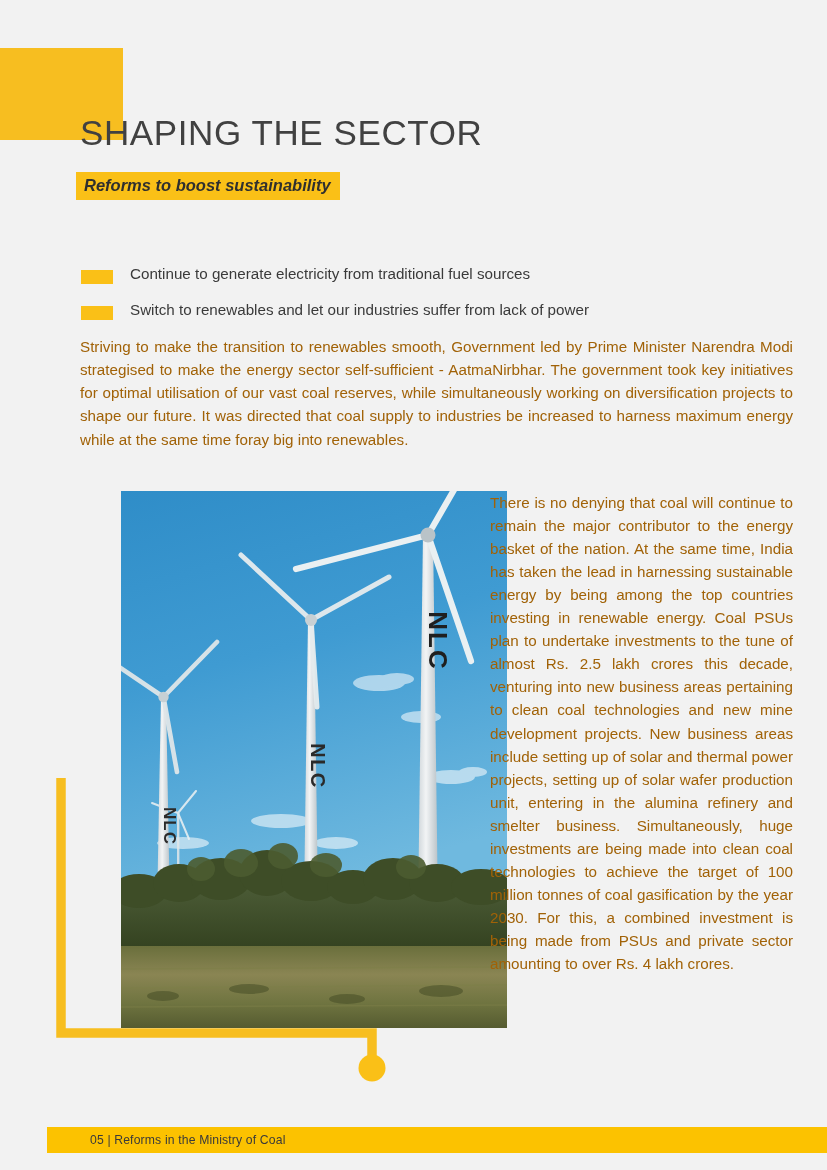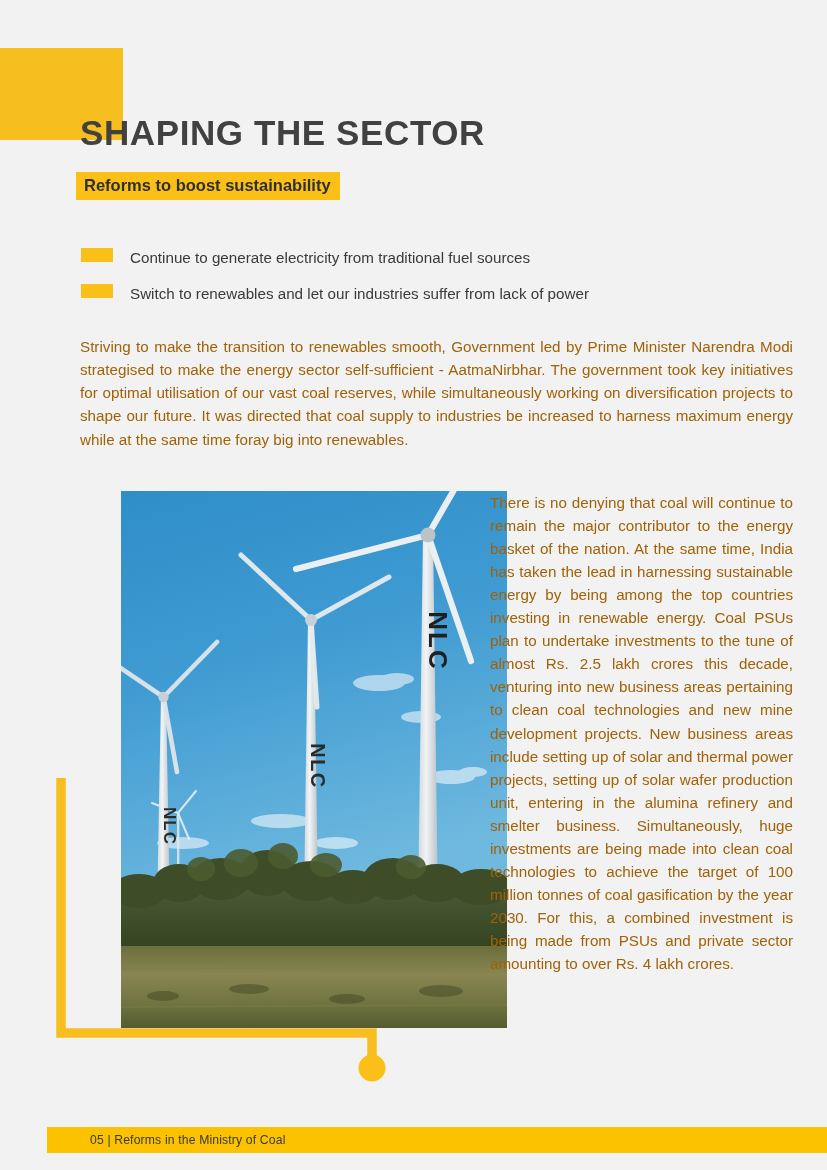--- a/index.html
+++ b/index.html
@@ -27,39 +27,40 @@
     top: 48px;
     width: 123px;
     height: 92px;
     background: #f7be20;
   }
   #page-title {
     position: absolute;
     left: 80px;
     top: 92px;
     font-size: 35px;
-    font-weight: bold;
+    font-weight: normal;
     letter-spacing: 0.6px;
     color: #414141;
     line-height: 1;
     white-space: nowrap;
   }
 
   
   #section-heading {
     position: absolute;
     left: 76px;
     top: 172px;
     background: #fac017;
     color: #2f2f2f;
     font-size: 16.5px;
     font-weight: bold;
     padding: 5px 9px 6px 8px;
     line-height: 1.05;
     white-space: nowrap;
+    font-style: italic;
   }
 
   
   #intro-line {
     position: absolute;
     left: 81px;
     top: 213px;
     width: 700px;
     font-size: 15.2px;
     color: #3a3a3a;
@@ -68,21 +69,21 @@
 
   
   #alternatives-list {
     position: absolute;
     left: 81px;
     top: 248px;
     width: 700px;
   }
   .bullet-row {
     display: flex;
-    align-items: flex-start;
+    align-items: flex-end;
     height: 36px;
   }
   .bullet-marker {
     width: 32px;
     height: 14px;
     background: #fac017;
     flex: 0 0 auto;
     margin-right: 17px;
   }
   .bullet-text {

